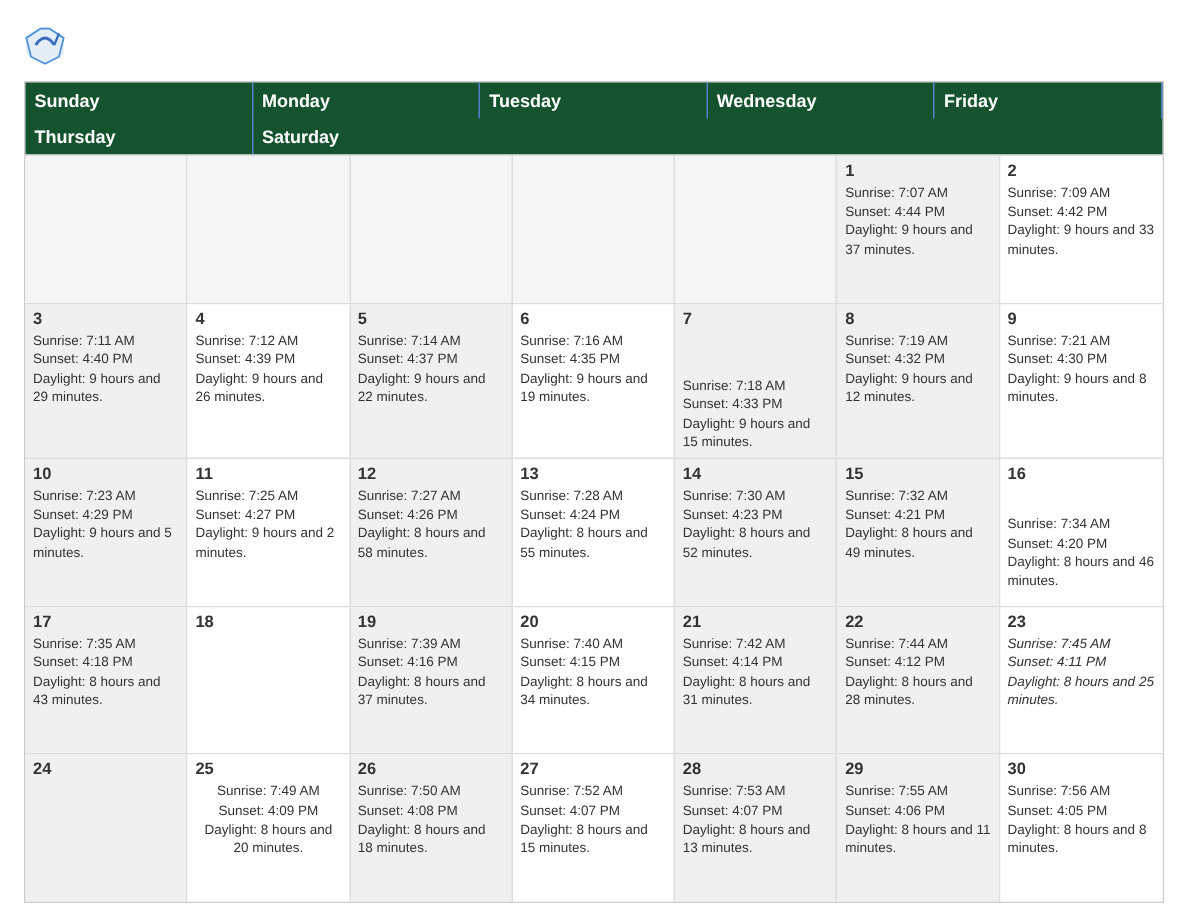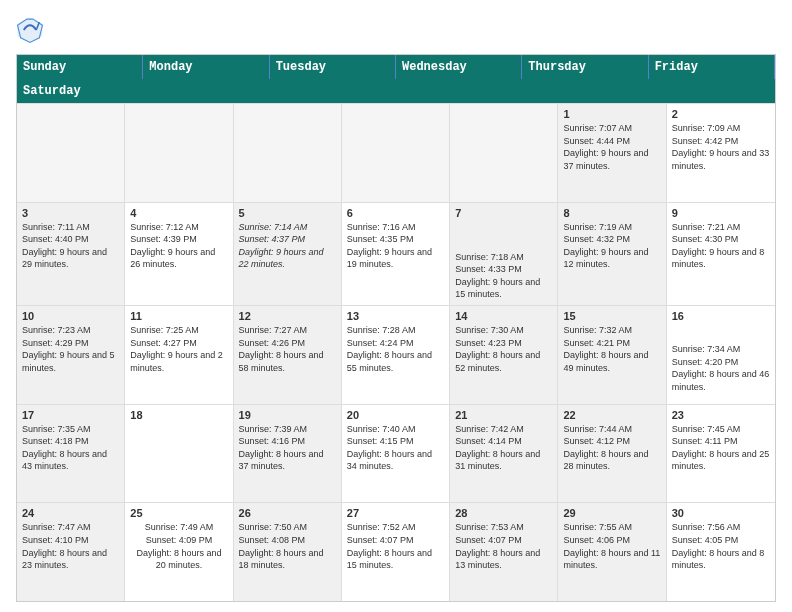--- a/index.html
+++ b/index.html
@@ -53,23 +53,22 @@
       color: #555;
     }
     .calendar {
       flex: 1;
       display: flex;
       flex-direction: column;
       border: 1px solid #ccc;
     }
     .cal-header {
       display: grid;
-      grid-template-columns: repeat(6, 1fr);
-      background: #0f766e;
-      font-family: Liberation Mono, monospace;
+      grid-template-columns: repeat(5, 1fr);
+      background: #14532d;
     }
     .cal-header-cell {
       color: #fff;
       font-size: 12px;
       font-weight: bold;
       padding: 5px 6px;
       border-right: 1px solid #5580cc;
       text-align: left;
     }
     .cal-header-cell:last-child { border-right: none; }
@@ -130,22 +129,22 @@
       <div class="location"></div>
     </div>
   </div>
 
   <div class="calendar">
     <div class="cal-header">
     <div class="cal-header-cell">Sunday</div>
         <div class="cal-header-cell">Monday</div>
         <div class="cal-header-cell">Tuesday</div>
         <div class="cal-header-cell">Wednesday</div>
+        <div class="cal-header-cell">Friday</div>
         <div class="cal-header-cell">Thursday</div>
-        <div class="cal-header-cell">Friday</div>
         <div class="cal-header-cell">Saturday</div>
       </div>
     <div class="cal-body">
     <div class="cal-row">
           <div class="cal-cell empty"></div>
           <div class="cal-cell empty"></div>
           <div class="cal-cell empty"></div>
           <div class="cal-cell empty"></div>
           <div class="cal-cell empty"></div>
           <div class="cal-cell shaded">
@@ -169,21 +168,21 @@
 Daylight: 9 hours and 29 minutes.</div>
           </div>
           <div class="cal-cell">
             <span class="day-num">4</span>
             <div class="cell-text" style="white-space: pre-line;">Sunrise: 7:12 AM
 Sunset: 4:39 PM
 Daylight: 9 hours and 26 minutes.</div>
           </div>
           <div class="cal-cell shaded">
             <span class="day-num">5</span>
-            <div class="cell-text" style="white-space: pre-line; font-style: italic;">Sunrise: 7:14 AM
+            <div class="cell-text" style="white-space: pre-line;">Sunrise: 7:14 AM
 Sunset: 4:37 PM
 Daylight: 9 hours and 22 minutes.</div>
           </div>
           <div class="cal-cell">
             <span class="day-num">6</span>
             <div class="cell-text" style="white-space: pre-line;">Sunrise: 7:16 AM
 Sunset: 4:35 PM
 Daylight: 9 hours and 19 minutes.</div>
           </div>
           <div class="cal-cell shaded">
@@ -278,31 +277,28 @@
 Daylight: 8 hours and 31 minutes.</div>
           </div>
           <div class="cal-cell shaded">
             <span class="day-num">22</span>
             <div class="cell-text" style="white-space: pre-line;">Sunrise: 7:44 AM
 Sunset: 4:12 PM
 Daylight: 8 hours and 28 minutes.</div>
           </div>
           <div class="cal-cell">
             <span class="day-num">23</span>
-            <div class="cell-text" style="white-space: pre-line;">Sunrise: 7:45 AM
+            <div class="cell-text" style="white-space: pre-line; font-style: italic;">Sunrise: 7:45 AM
 Sunset: 4:11 PM
 Daylight: 8 hours and 25 minutes.</div>
           </div>
         </div>
         <div class="cal-row">
           <div class="cal-cell shaded">
             <span class="day-num">24</span>
-            <div class="cell-text" style="white-space: pre-line;">Sunrise: 7:47 AM
-Sunset: 4:10 PM
-Daylight: 8 hours and 23 minutes.</div>
           </div>
           <div class="cal-cell">
             <span class="day-num">25</span>
             <div class="cell-text" style="white-space: pre-line; text-align: center;">Sunrise: 7:49 AM
 Sunset: 4:09 PM
 Daylight: 8 hours and 20 minutes.</div>
           </div>
           <div class="cal-cell shaded">
             <span class="day-num">26</span>
             <div class="cell-text" style="white-space: pre-line;">Sunrise: 7:50 AM

